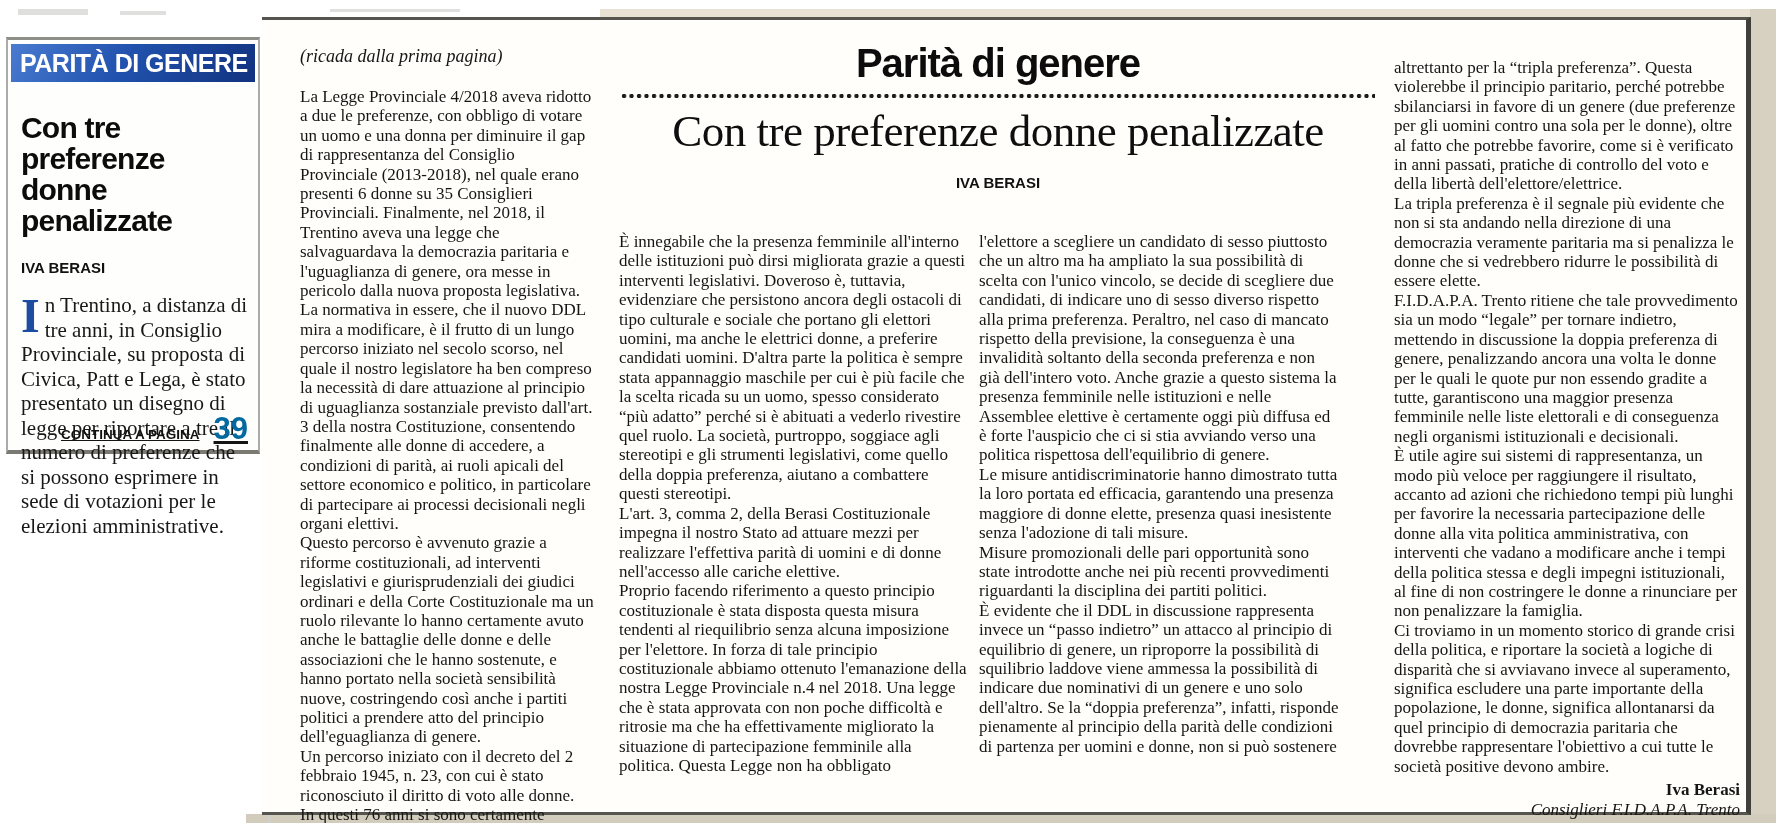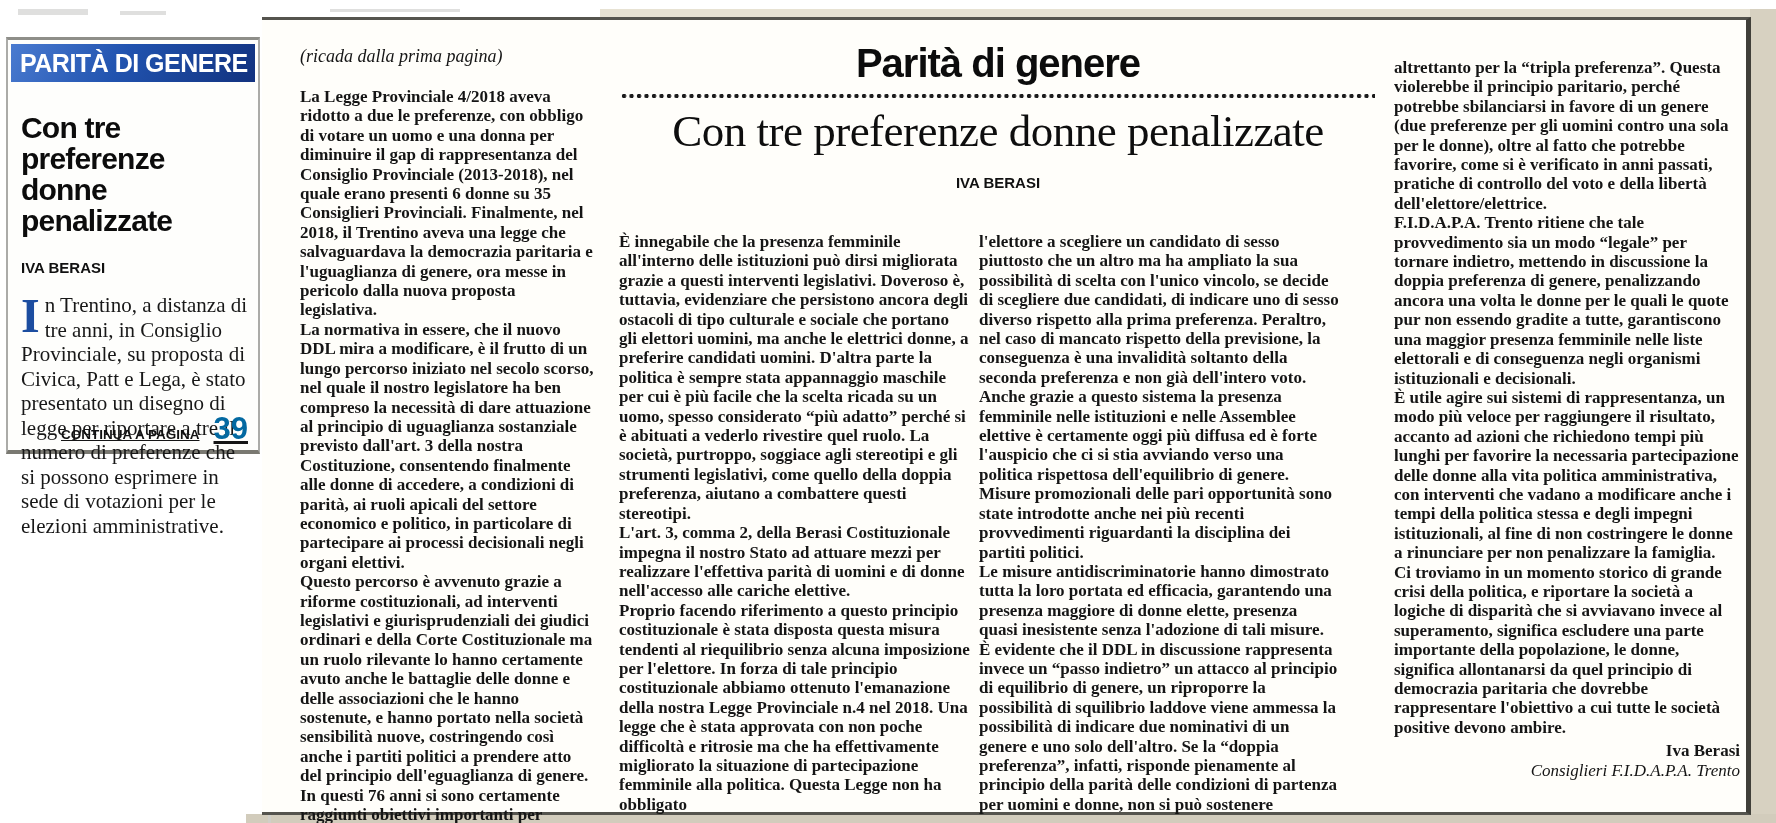--- a/index.html
+++ b/index.html
@@ -33,21 +33,21 @@
            border-top:3px solid #55544e;border-right:5px solid #403f39;border-bottom:3px solid #55544e;}
   .title-block{position:absolute;left:357px;top:22px;width:758px;text-align:center;}
   .kicker{font:bold 40px/42px "Liberation Sans",sans-serif;letter-spacing:-1px;color:#0c0c0c;}
   .dotted-rule{height:6px;margin:9px 2px 0 2px;
            background-image:radial-gradient(circle at 3px 3px,#1b1b1b 2px,transparent 2.4px);
            background-size:7.5px 6px;background-repeat:repeat-x;}
   .main-headline{font:500 45px/48px "Liberation Serif",serif;letter-spacing:-0.5px;margin-top:8px;color:#0e0e0e;}
   .main-byline{font:bold 15px/1 "Liberation Sans",sans-serif;margin-top:20px;color:#111;}
 
   .col{position:absolute;font:17px/19.4px "Liberation Serif",serif;color:#151515;text-align:left;}
-  .col p{margin:0;font-weight:bold;}
+  .col p{margin:0;}
   .note{font:italic 18px/20px "Liberation Serif",serif;margin-bottom:21px;}
   #col1{left:38px;top:26px;width:294px;}
   #col2{left:357px;top:212px;width:352px;}
   #col3{left:717px;top:212px;width:360px;}
   #col4{left:1132px;top:38px;width:346px;}
   .signature{margin-top:4px;text-align:right;}
   .sig-name{font:bold 17px/20px "Liberation Serif",serif;}
   .sig-title{font:italic 17px/20px "Liberation Serif",serif;}
 </style>
 </head>
@@ -84,44 +84,46 @@
       <div class="main-headline">Con tre preferenze donne penalizzate</div>
       <div class="main-byline">IVA BERASI</div>
     </div>
 
     <div class="col" id="col1">
       <div class="note">(ricada dalla prima pagina)</div>
       <div>
           <p>La Legge Provinciale 4/2018 aveva ridotto a due le preferenze, con obbligo di votare un uomo e una donna per diminuire il gap di rappresentanza del Consiglio Provinciale (2013-2018), nel quale erano presenti 6 donne su 35 Consiglieri Provinciali. Finalmente, nel 2018, il Trentino aveva una legge che salvaguardava la democrazia paritaria e l'uguaglianza di genere, ora messe in pericolo dalla nuova proposta legislativa.</p>
           <p>La normativa in essere, che il nuovo DDL mira a modificare, è il frutto di un lungo percorso iniziato nel secolo scorso, nel quale il nostro legislatore ha ben compreso la necessità di dare attuazione al principio di uguaglianza sostanziale previsto dall'art. 3 della nostra Costituzione, consentendo finalmente alle donne di accedere, a condizioni di parità, ai ruoli apicali del settore economico e politico, in particolare di partecipare ai processi decisionali negli organi elettivi.</p>
           <p>Questo percorso è avvenuto grazie a riforme costituzionali, ad interventi legislativi e giurisprudenziali dei giudici ordinari e della Corte Costituzionale ma un ruolo rilevante lo hanno certamente avuto anche le battaglie delle donne e delle associazioni che le hanno sostenute, e hanno portato nella società sensibilità nuove, costringendo così anche i partiti politici a prendere atto del principio dell'eguaglianza di genere.</p>
+          <p>Un percorso iniziato con il decreto del 2 febbraio 1945, n. 23, con cui è stato riconosciuto il diritto di voto alle donne.</p>
           <p>In questi 76 anni si sono certamente raggiunti obiettivi importanti per assicurare una effettiva parità di accesso alle cariche elettive. Purtroppo, questi obiettivi non vanno dati per scontati e il DDL che andrà in discussione in Consiglio provinciale è chiaro</p>
         </div>
     </div>
 
     <div class="col" id="col2">
       <div>
           <p>È innegabile che la presenza femminile all'interno delle istituzioni può dirsi migliorata grazie a questi interventi legislativi. Doveroso è, tuttavia, evidenziare che persistono ancora degli ostacoli di tipo culturale e sociale che portano gli elettori uomini, ma anche le elettrici donne, a preferire candidati uomini. D'altra parte la politica è sempre stata appannaggio maschile per cui è più facile che la scelta ricada su un uomo, spesso considerato “più adatto” perché si è abituati a vederlo rivestire quel ruolo. La società, purtroppo, soggiace agli stereotipi e gli strumenti legislativi, come quello della doppia preferenza, aiutano a combattere questi stereotipi.</p>
           <p>L'art. 3, comma 2, della Berasi Costituzionale impegna il nostro Stato ad attuare mezzi per realizzare l'effettiva parità di uomini e di donne nell'accesso alle cariche elettive.</p>
           <p>Proprio facendo riferimento a questo principio costituzionale è stata disposta questa misura tendenti al riequilibrio senza alcuna imposizione per l'elettore. In forza di tale principio costituzionale abbiamo ottenuto l'emanazione della nostra Legge Provinciale n.4 nel 2018. Una legge che è stata approvata con non poche difficoltà e ritrosie ma che ha effettivamente migliorato la situazione di partecipazione femminile alla politica. Questa Legge non ha obbligato</p>
         </div>
     </div>
 
     <div class="col" id="col3">
       <div>
           <p>l'elettore a scegliere un candidato di sesso piuttosto che un altro ma ha ampliato la sua possibilità di scelta con l'unico vincolo, se decide di scegliere due candidati, di indicare uno di sesso diverso rispetto alla prima preferenza. Peraltro, nel caso di mancato rispetto della previsione, la conseguenza è una invalidità soltanto della seconda preferenza e non già dell'intero voto. Anche grazie a questo sistema la presenza femminile nelle istituzioni e nelle Assemblee elettive è certamente oggi più diffusa ed è forte l'auspicio che ci si stia avviando verso una politica rispettosa dell'equilibrio di genere.</p>
+          <p>Le misure antidiscriminatorie hanno dimostrato tutta la loro portata ed efficacia, garantendo una presenza maggiore di donne elette, presenza quasi inesistente senza l'adozione di tali misure.</p>
           <p>Misure promozionali delle pari opportunità sono state introdotte anche nei più recenti provvedimenti riguardanti la disciplina dei partiti politici.</p>
-          <p>Le misure antidiscriminatorie hanno dimostrato tutta la loro portata ed efficacia, garantendo una presenza maggiore di donne elette, presenza quasi inesistente senza l'adozione di tali misure.</p>
           <p>È evidente che il DDL in discussione rappresenta invece un “passo indietro” un attacco al principio di equilibrio di genere, un riproporre la possibilità di squilibrio laddove viene ammessa la possibilità di indicare due nominativi di un genere e uno solo dell'altro. Se la “doppia preferenza”, infatti, risponde pienamente al principio della parità delle condizioni di partenza per uomini e donne, non si può sostenere</p>
         </div>
     </div>
 
     <div class="col" id="col4">
       <div>
           <p>altrettanto per la “tripla preferenza”. Questa violerebbe il principio paritario, perché potrebbe sbilanciarsi in favore di un genere (due preferenze per gli uomini contro una sola per le donne), oltre al fatto che potrebbe favorire, come si è verificato in anni passati, pratiche di controllo del voto e della libertà dell'elettore/elettrice.</p>
+          <p>La tripla preferenza è il segnale più evidente che non si sta andando nella direzione di una democrazia veramente paritaria ma si penalizza le donne che si vedrebbero ridurre le possibilità di essere elette.</p>
           <p>F.I.D.A.P.A. Trento ritiene che tale provvedimento sia un modo “legale” per tornare indietro, mettendo in discussione la doppia preferenza di genere, penalizzando ancora una volta le donne per le quali le quote pur non essendo gradite a tutte, garantiscono una maggior presenza femminile nelle liste elettorali e di conseguenza negli organismi istituzionali e decisionali.</p>
           <p>È utile agire sui sistemi di rappresentanza, un modo più veloce per raggiungere il risultato, accanto ad azioni che richiedono tempi più lunghi per favorire la necessaria partecipazione delle donne alla vita politica amministrativa, con interventi che vadano a modificare anche i tempi della politica stessa e degli impegni istituzionali, al fine di non costringere le donne a rinunciare per non penalizzare la famiglia.</p>
           <p>Ci troviamo in un momento storico di grande crisi della politica, e riportare la società a logiche di disparità che si avviavano invece al superamento, significa escludere una parte importante della popolazione, le donne, significa allontanarsi da quel principio di democrazia paritaria che dovrebbe rappresentare l'obiettivo a cui tutte le società positive devono ambire.</p>
         </div>
       <div class="signature">
         <div class="sig-name">Iva Berasi</div>
         <div class="sig-title">Consiglieri F.I.D.A.P.A. Trento</div>
       </div>
     </div>
 

